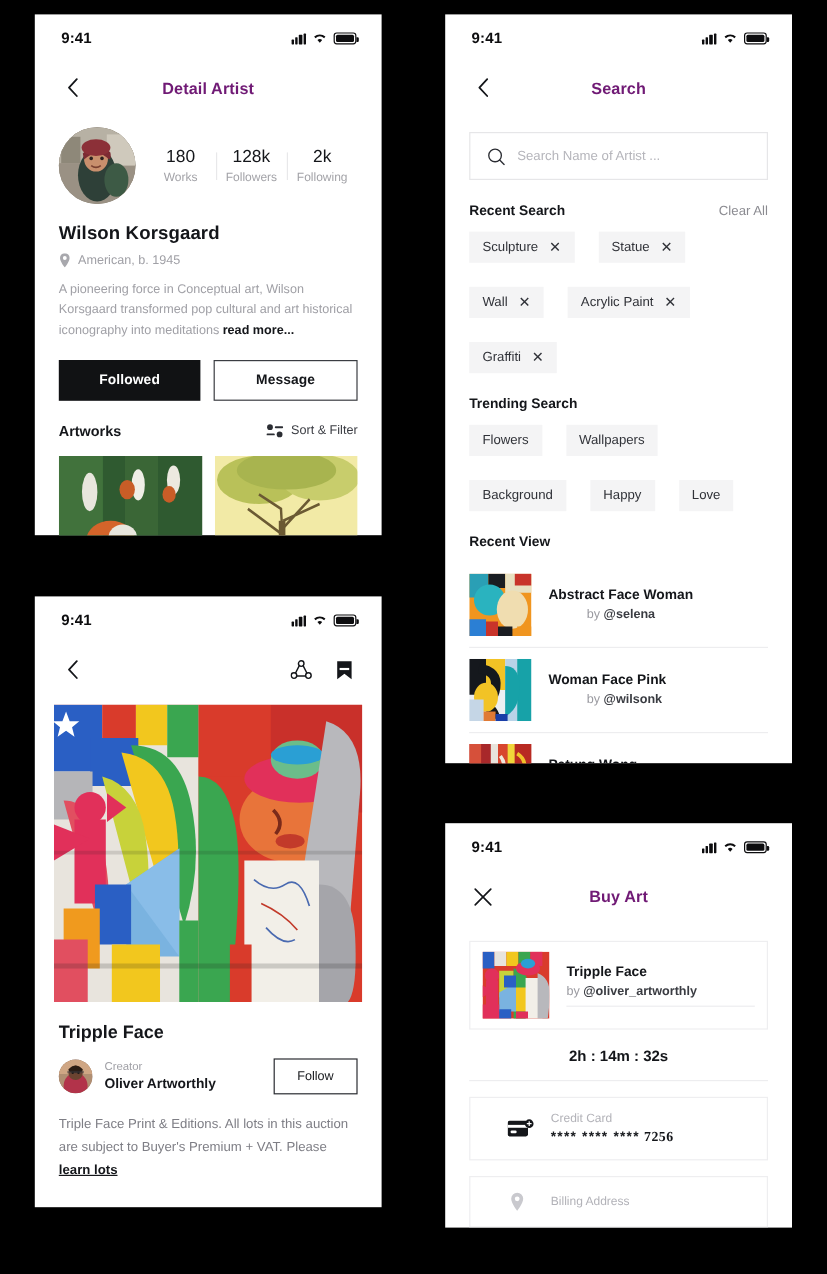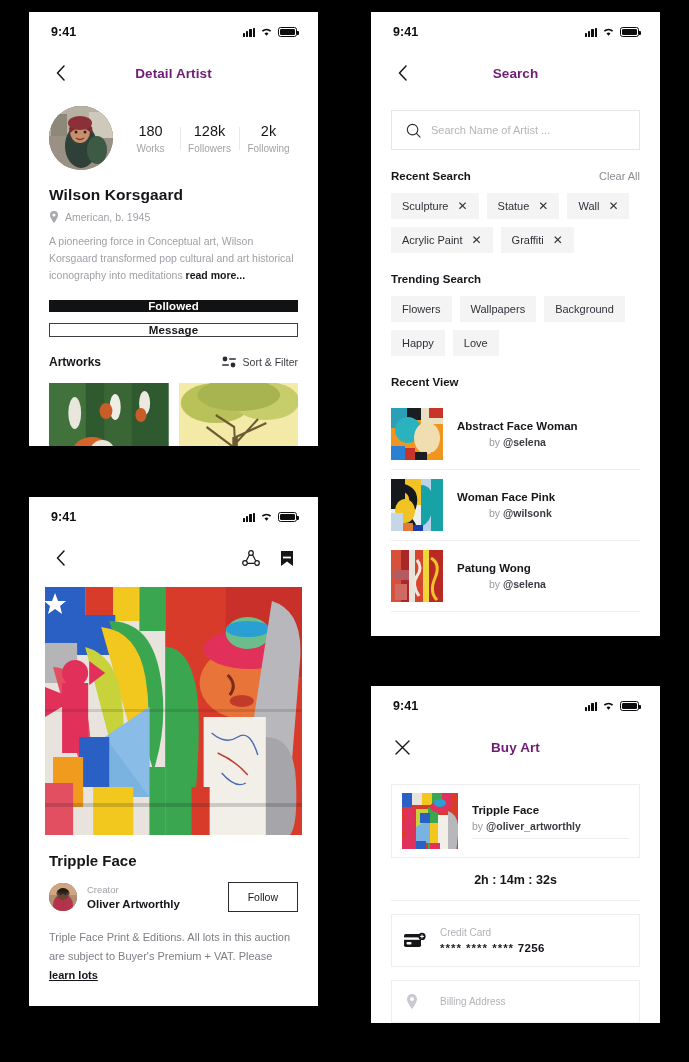--- a/index.html
+++ b/index.html
@@ -72,21 +72,21 @@
   .stat-lbl { font-size: 10px; color: #a3a3a8; margin-top: 4px; }
 
   .artist-name { font-size: 15.5px; font-weight: bold; color: #14161a; padding: 16px 20px 0; letter-spacing: .1px; }
   .artist-meta { display: flex; align-items: center; gap: 6px; padding: 7px 20px 0; }
   .artist-meta span { font-size: 10.5px; color: #a0a0a6; }
   .artist-bio {
     font-size: 10.5px; line-height: 1.62; color: #a0a0a6;
     padding: 10px 20px 0; }
   .artist-bio b { color: #14161a; font-weight: bold; }
 
-  .btn-row { display: flex; gap: 11px; padding: 16px 20px 0; flex-direction: column; }
+  .btn-row { display: flex; gap: 11px; padding: 16px 20px 0; }
   .btn {
     flex: 1; height: 34px; display: flex; align-items: center; justify-content: center;
     font-size: 11.5px; font-weight: bold; cursor: pointer; letter-spacing: .1px;
   }
   .btn-dark { background: #111214; color: #ffffff; }
   .btn-outline { background: #ffffff; color: #14161a; border: 1.3px solid #3b3d42; }
 
   .section-row {
     display: flex; justify-content: space-between;
     padding: 18px 20px 0;
@@ -106,21 +106,21 @@
   .search-box input {
     border: 0; outline: 0; flex: 1; font-size: 11px; color: #9a9aa0;
     font-family: "Liberation Sans", sans-serif; background: transparent;
   }
   .search-box input::placeholder { color: #b5b5bb; }
 
   .srow { display: flex; align-items: center; justify-content: space-between; padding: 20px 20px 0; }
   .srow h3 { font-size: 11.5px; font-weight: bold; color: #14161a; }
   .clear-all { font-size: 11px; color: #8b8b91; cursor: pointer; }
 
-  .chips { display: flex; flex-wrap: wrap; gap: 8px; padding: 11px 20px 0; align-items: flex-end; }
+  .chips { display: flex; flex-wrap: wrap; gap: 20px; padding: 11px 20px 0; align-items: flex-end; }
   .chip {
     background: #f4f4f5; height: 26px; display: flex; align-items: center; gap: 9px;
     padding: 0 11px; font-size: 11px; color: #303238; cursor: pointer; white-space: nowrap;
   }
   .chip .x { font-size: 12px; color: #303238; line-height: 1; }
 
   .rv-list { padding: 11px 20px 0; }
   .rv-item {
     display: flex; align-items: center; gap: 14px; padding: 9px 0;
     border-bottom: 1px solid #ededef; cursor: pointer;
@@ -151,25 +151,25 @@
   }
   .buy-thumb { width: 56px; height: 56px; flex: none; overflow: hidden; }
   .buy-info { flex: 1; }
   .buy-title { font-size: 11.5px; font-weight: bold; color: #14161a; }
   .buy-by { font-size: 10.5px; color: #9a9aa0; margin-top: 4px; border-bottom: 1px solid #ededef; padding-bottom: 6px; }
   .buy-by b { color: #3a3c42; font-weight: bold; }
   .countdown { text-align: center; font-size: 12.5px; font-weight: bold; color: #14161a; padding: 15px 0 0; }
   .divider { margin: 13px 20px 0; height: 1px; background: #ededef; }
   .field {
     margin: 13px 20px 0; border: 1px solid #eeeef0; display: flex; align-items: center;
-    gap: 14px; padding: 12px 12px; cursor: pointer;
+    gap: 14px; padding: 12px 31px; cursor: pointer;
   }
   .field-lbl { font-size: 10px; color: #b2b2b8; }
   .field-val { font-size: 11.5px; color: #14161a; margin-top: 4px; letter-spacing: .4px; }
-  .field-val b { font-weight: bold; }
+  .field-val b { font-weight: bold; font-family: Liberation Serif, serif; }
   .dots { color: #1a1c20; font-weight: bold; letter-spacing: 1px; }
 </style>
 </head>
 <body>
 
 <div class="stage">
 
   <div class="phone" id="phone-artist">
 
     <div class="statusbar">

